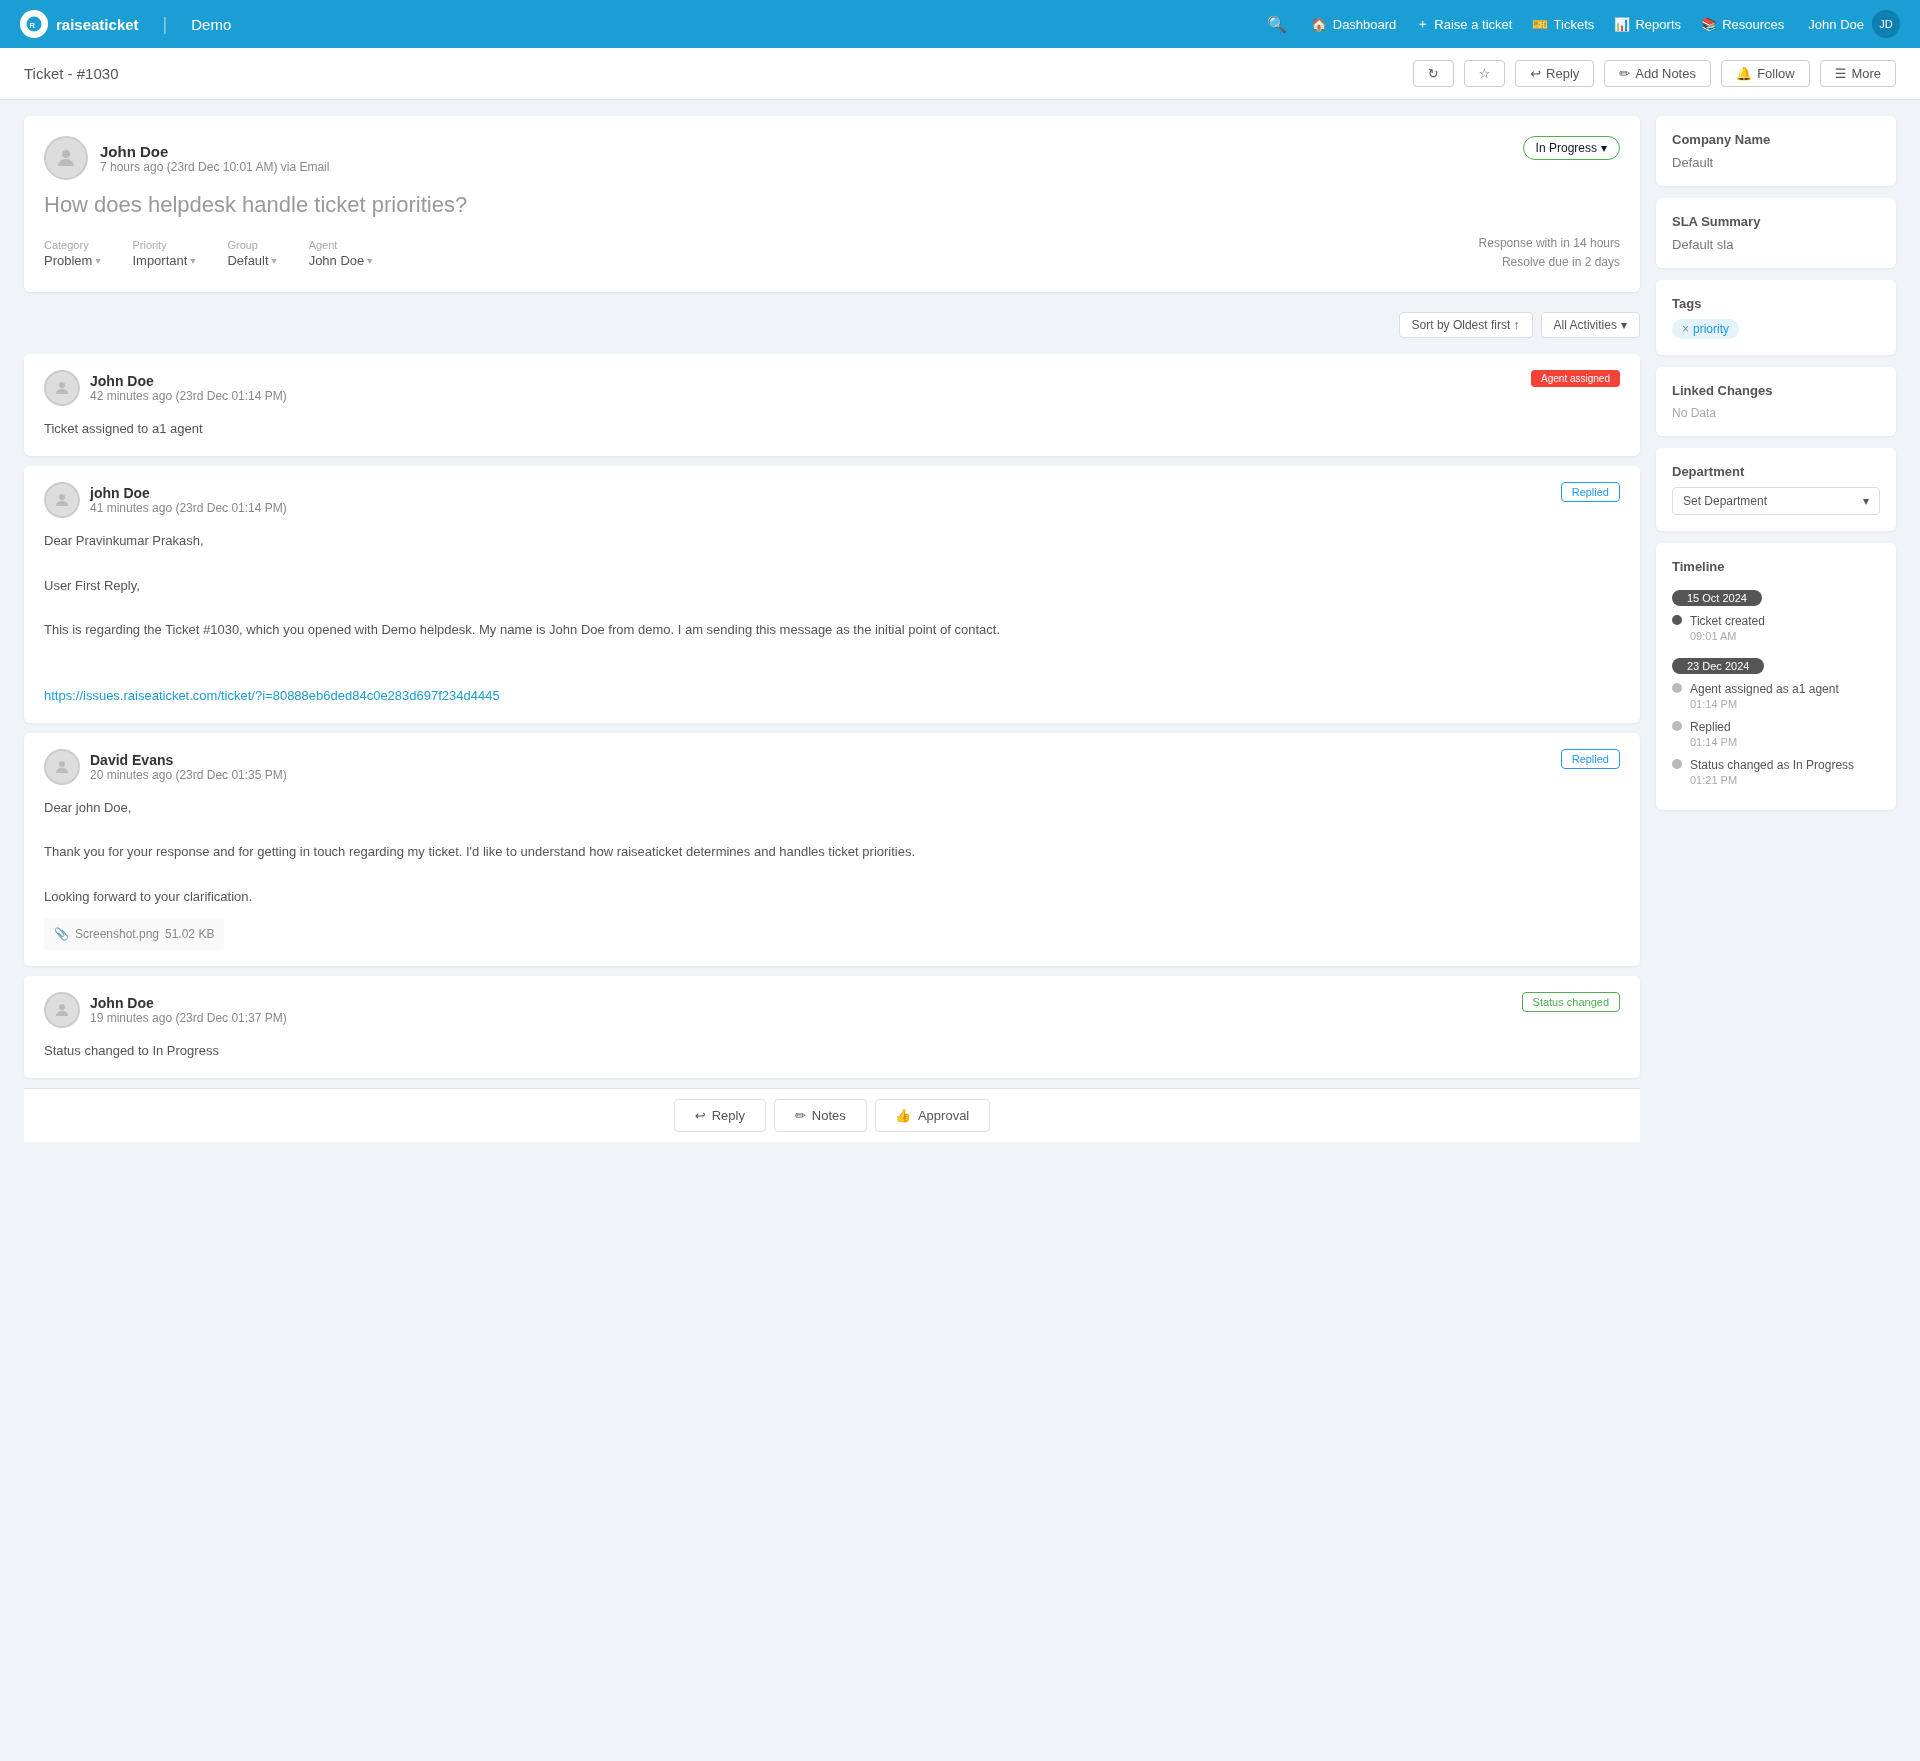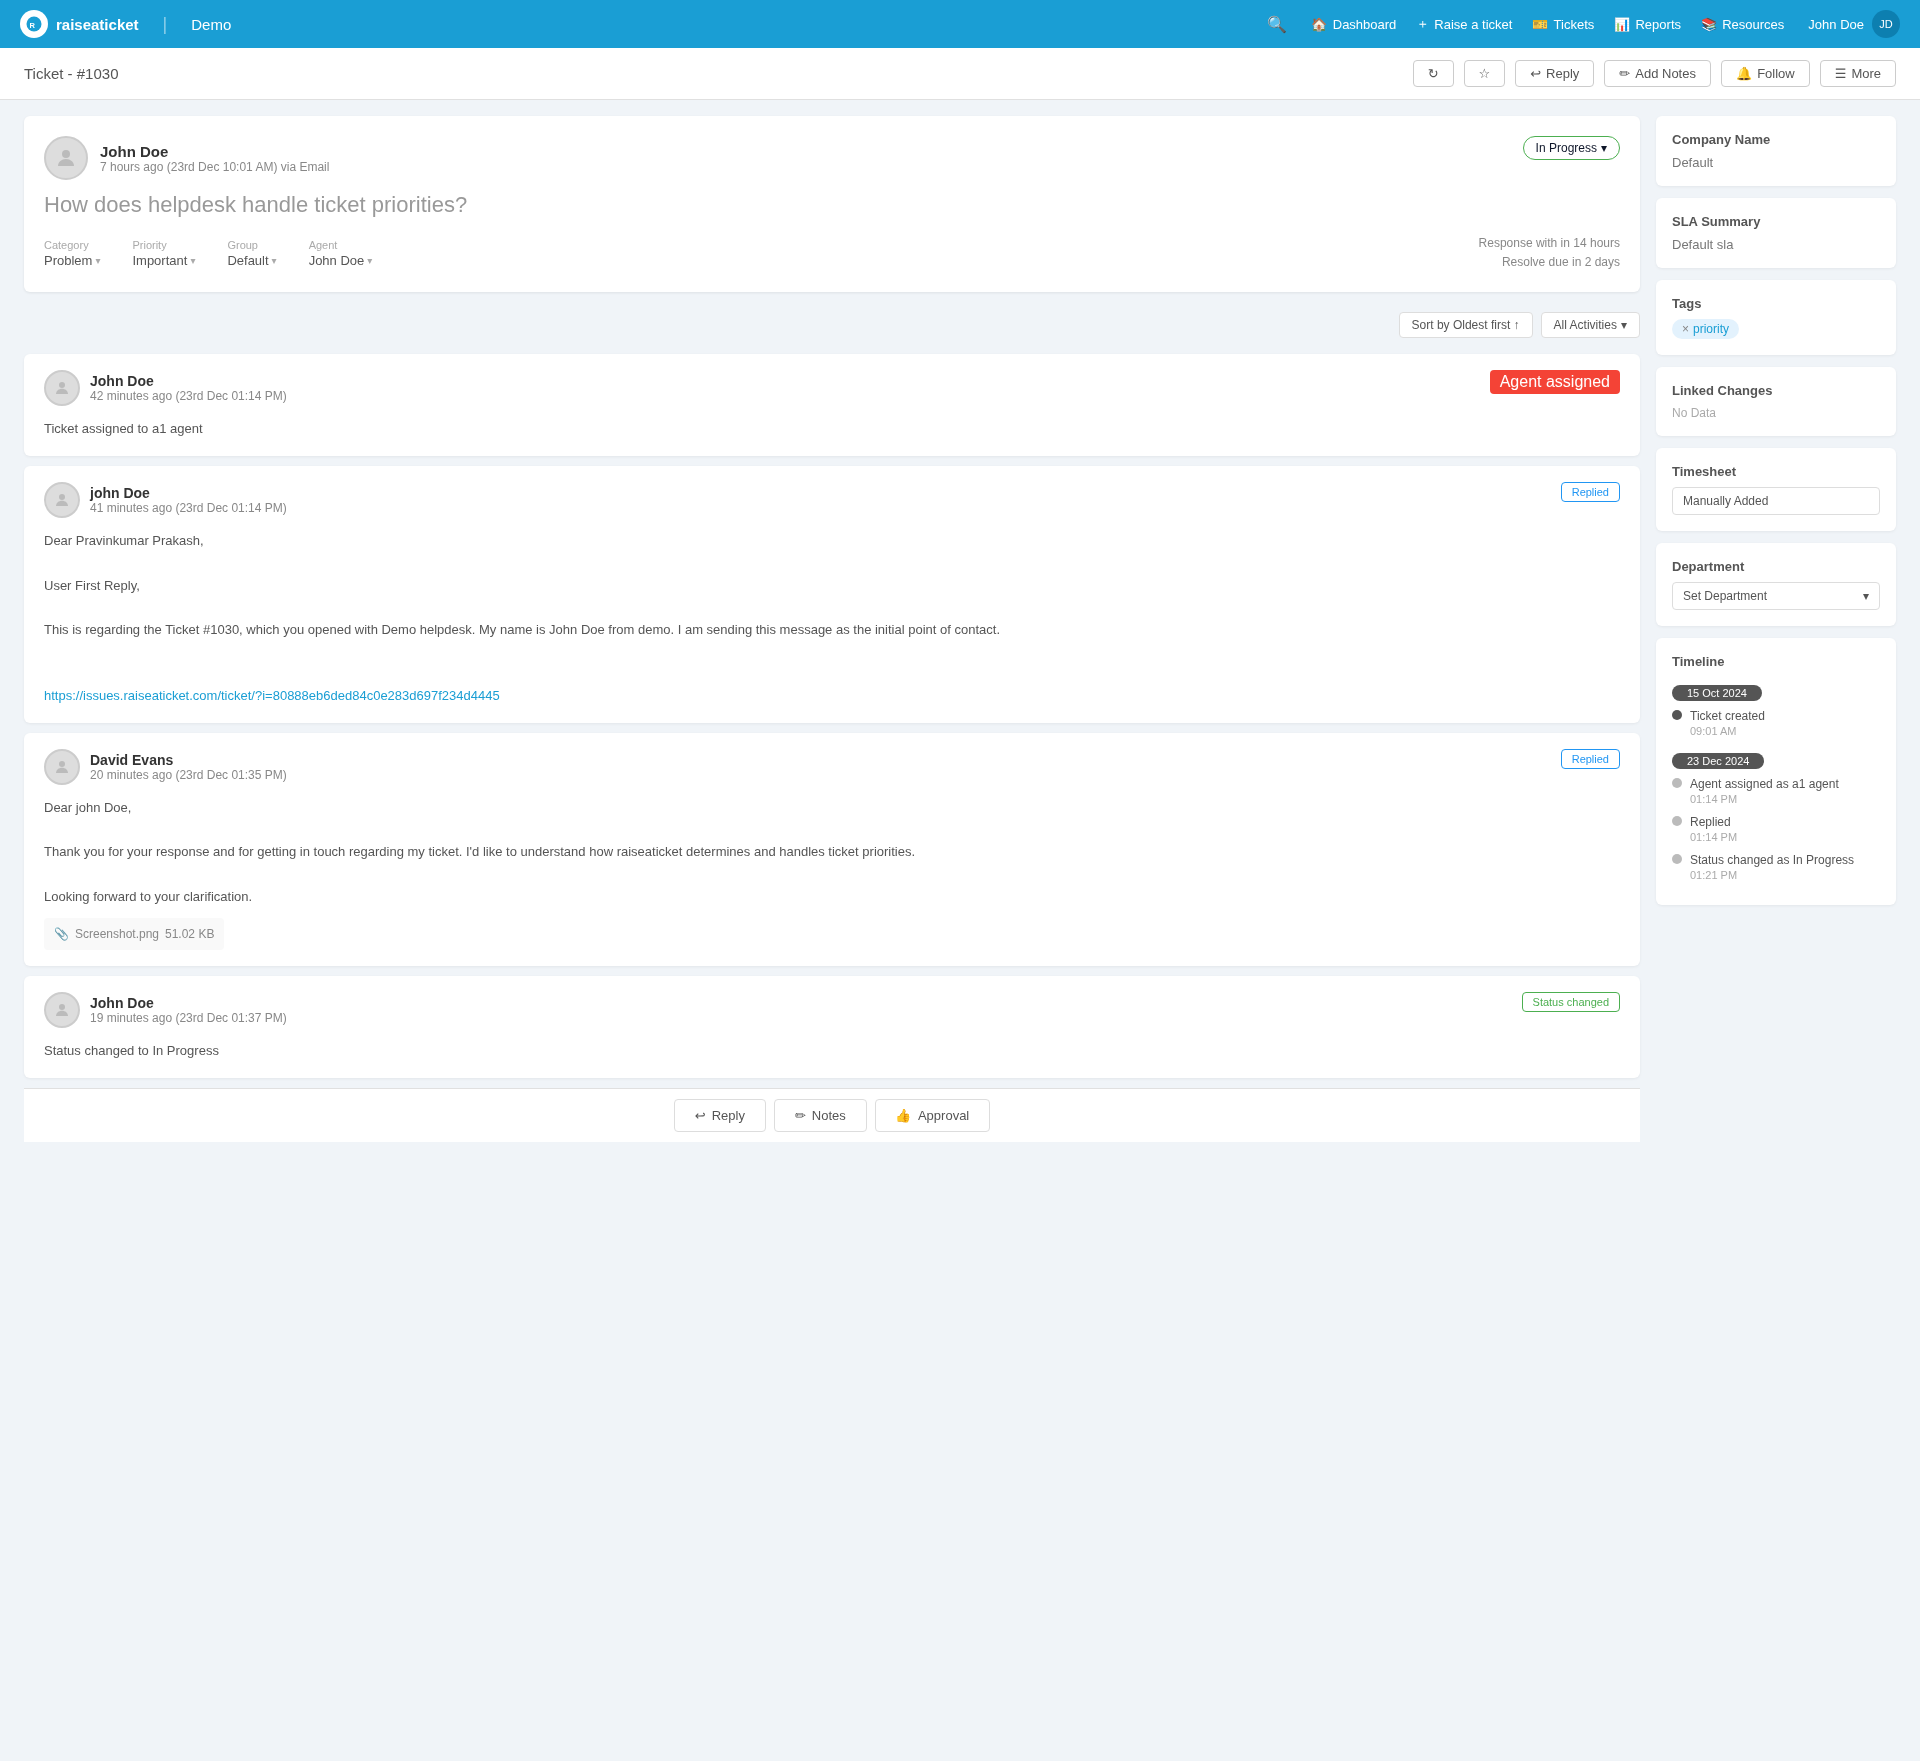--- a/index.html
+++ b/index.html
@@ -78,21 +78,21 @@
       background: white;
       border-radius: 6px;
       padding: 16px 20px;
       margin-bottom: 10px;
       box-shadow: 0 1px 3px rgba(0,0,0,0.06);
     }
     .activity-card-header { display: flex; align-items: flex-start; justify-content: space-between; margin-bottom: 12px; }
     .activity-user-info { display: flex; align-items: center; gap: 10px; }
     .activity-user-name { font-weight: bold; font-size: 14px; color: #333; }
     .activity-time { font-size: 12px; color: #888; }
-    .badge-agent { background: #f44336; color: white; padding: 3px 10px; border-radius: 4px; font-size: 16px; font-weight: 500; }
+    .badge-agent { background: #f44336; color: white; padding: 3px 10px; border-radius: 4px; font-size: 10px; font-weight: 500; }
     .badge-replied { background: white; color: #2196f3; border: 1px solid #2196f3; padding: 3px 10px; border-radius: 4px; font-size: 11px; }
     .badge-status { background: white; color: #4caf50; border: 1px solid #4caf50; padding: 3px 10px; border-radius: 4px; font-size: 11px; }
     .activity-body { font-size: 13px; color: #555; line-height: 1.7; }
     .activity-link { color: #1a9ed4; text-decoration: none; font-size: 13px; word-break: break-all; }
     .activity-attachment { display: flex; align-items: center; gap: 6px; margin-top: 10px; font-size: 12px; color: #888; padding: 6px 10px; background: #f9f9f9; border-radius: 4px; width: fit-content; }
 
     
     .bottom-actions {
       background: white;
       border-top: 1px solid #e0e0e0;
@@ -407,26 +407,20 @@
             <span>priority</span>
           </span>
         </div>
       </div>
 
       <div class="sidebar-card">
         <div class="sidebar-section-title">Linked Changes</div>
         <div class="no-data">No Data</div>
       </div>
 
-      <div class="sidebar-card">
-        <div class="sidebar-section-title">Timesheet</div>
-        <button class="sidebar-btn">
-          <span>Manually Added</span>
-        </button>
-      </div>
 
       <div class="sidebar-card">
         <div class="sidebar-section-title">Department</div>
         <button class="sidebar-btn">
           <span>Set Department</span>
           <span>▾</span>
         </button>
       </div>
 
       <div class="sidebar-card">

